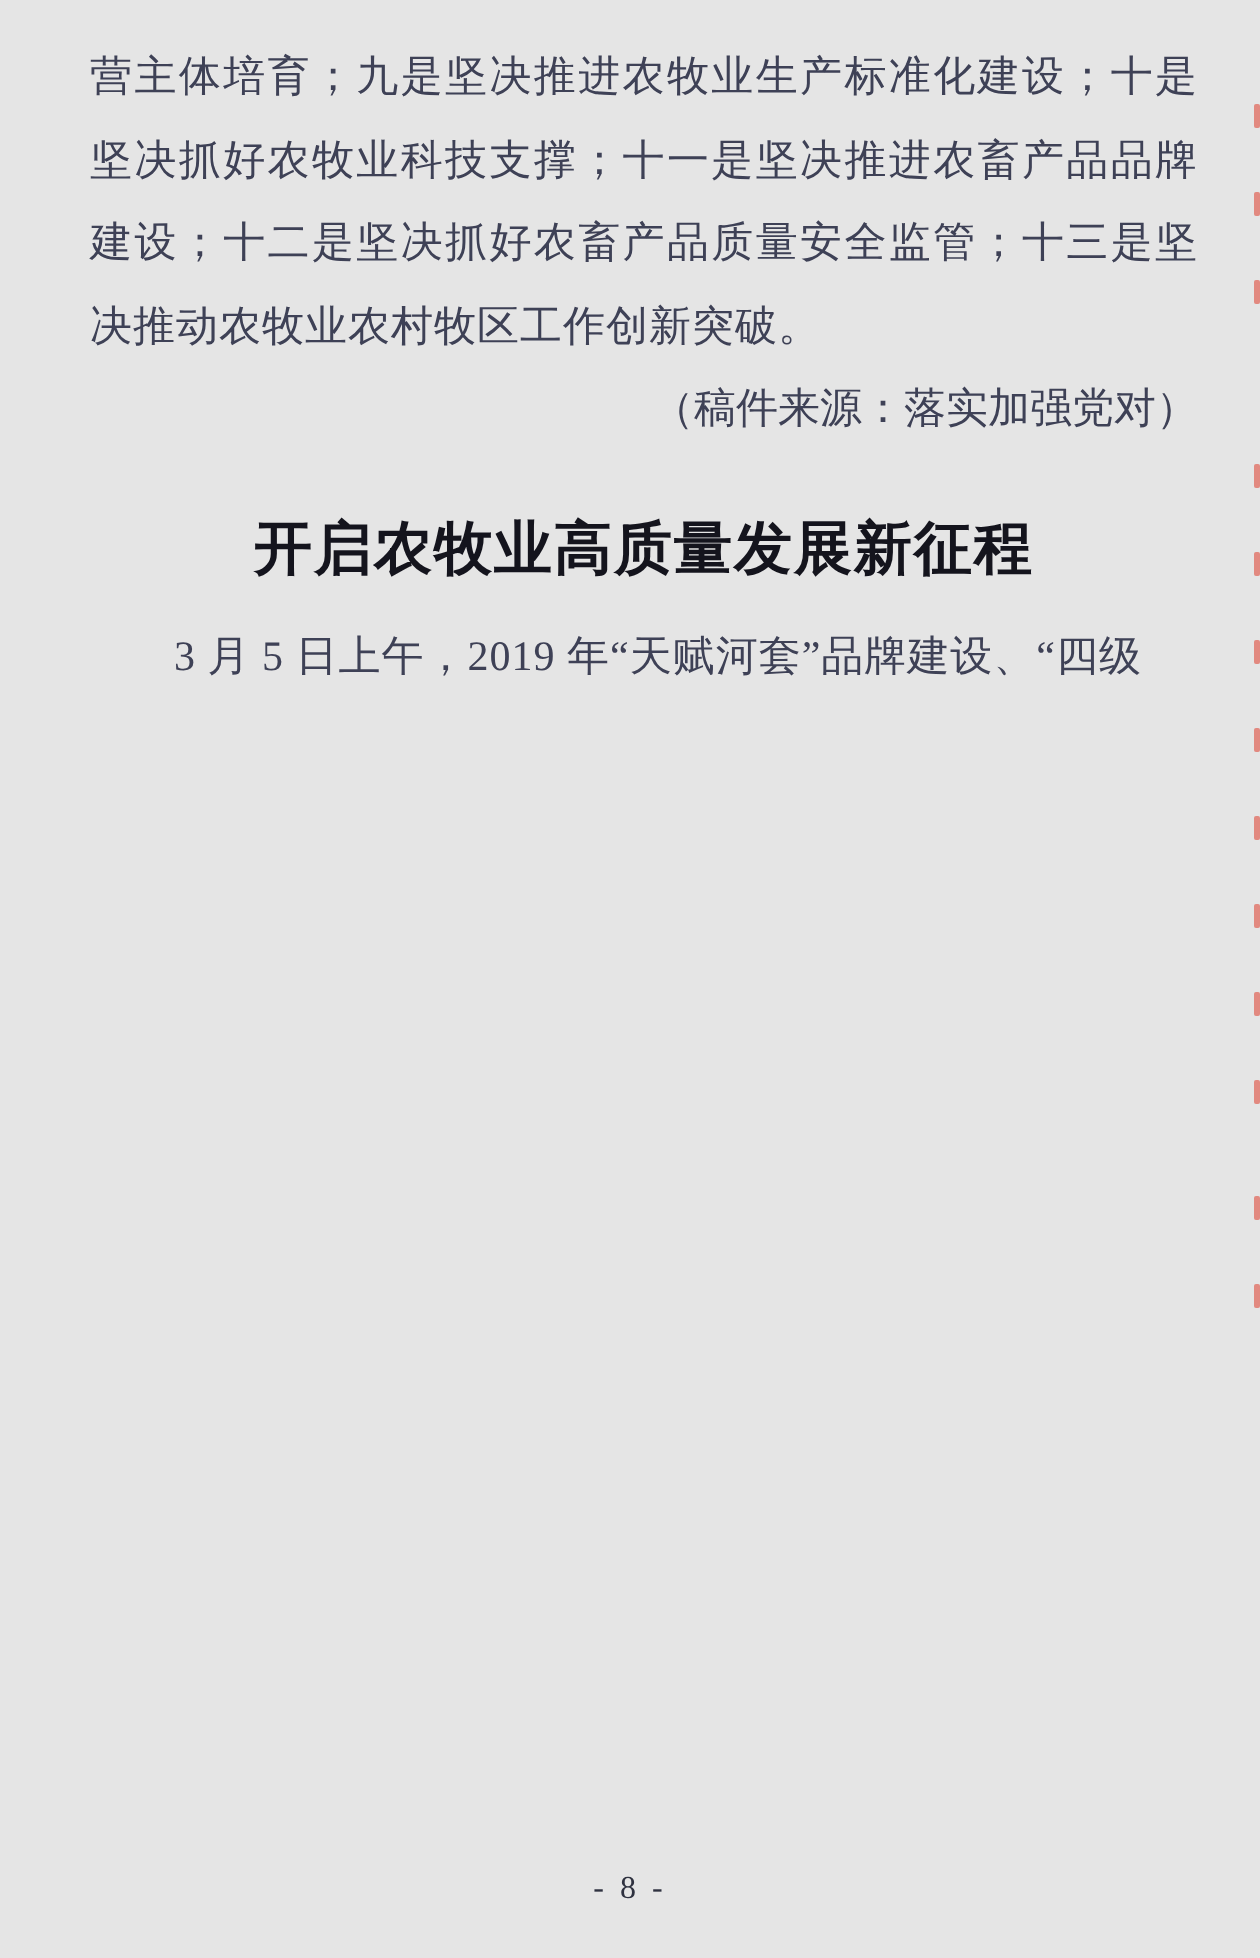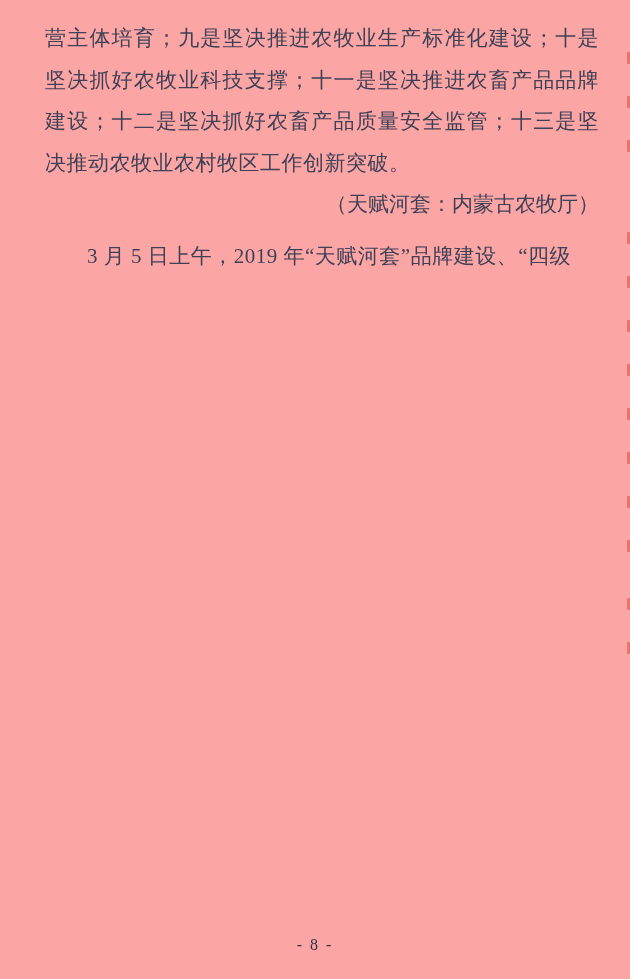--- a/index.html
+++ b/index.html
@@ -4,21 +4,21 @@
 <style>
   html, body {
     margin: 0;
     padding: 0;
     background: #ffffff;
   }
   .page {
     position: relative;
     width: 630px;
     height: 979px;
-    background: #fca5a5;
+    background: #e5e5e5;
     overflow: hidden;
     font-family: "Liberation Serif", "DejaVu Serif", serif;
   }
   .content {
     position: absolute;
     left: 45px;
     top: 18px;
     width: 554px;
   }
   .body-para {
@@ -79,23 +79,24 @@
 <body>
 
 <div class="page">
 
   <div class="content">
 
     <p class="body-para">营主体培育；九是坚决推进农牧业生产标准化建设；十是坚决抓好农牧业科技支撑；十一是坚决推进农畜产品品牌建设；十二是坚决抓好农畜产品质量安全监管；十三是坚决推动农牧业农村牧区工作创新突破。</p>
 
 
 
-    <p class="source-line">（天赋河套：内蒙古农牧厅）</p>
+    <p class="source-line">（稿件来源：落实加强党对）</p>
 
 
+    <h2 class="headline-line2">开启农牧业高质量发展新征程</h2>
 
     <p class="body-para indent next-para">3 月 5 日上午，2019 年“天赋河套”品牌建设、“四级</p>
 
   </div>
 
   <div class="page-number">- 8 -</div>
 
   <div>
       <div class="edge-mark" style="top: 52px; background: rgb(224, 87, 74);"></div>
       <div class="edge-mark" style="top: 96px; background: rgb(224, 87, 74);"></div>

